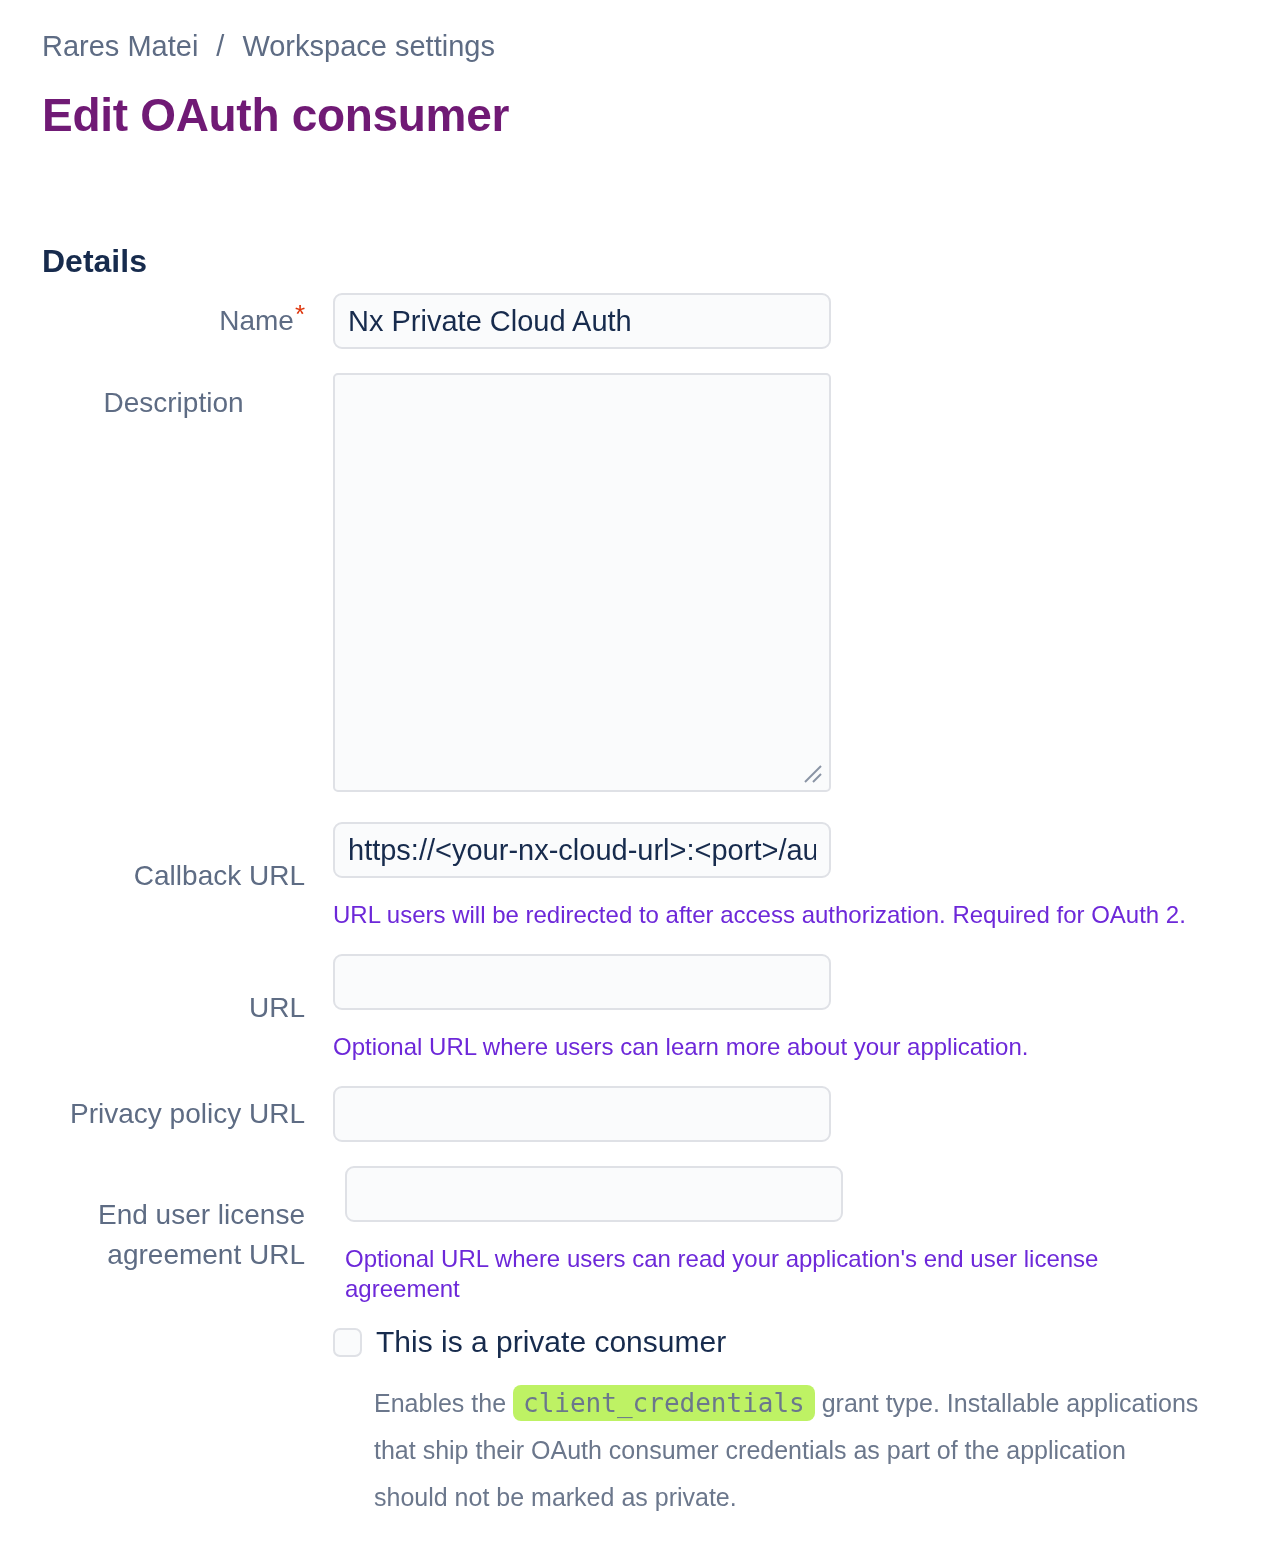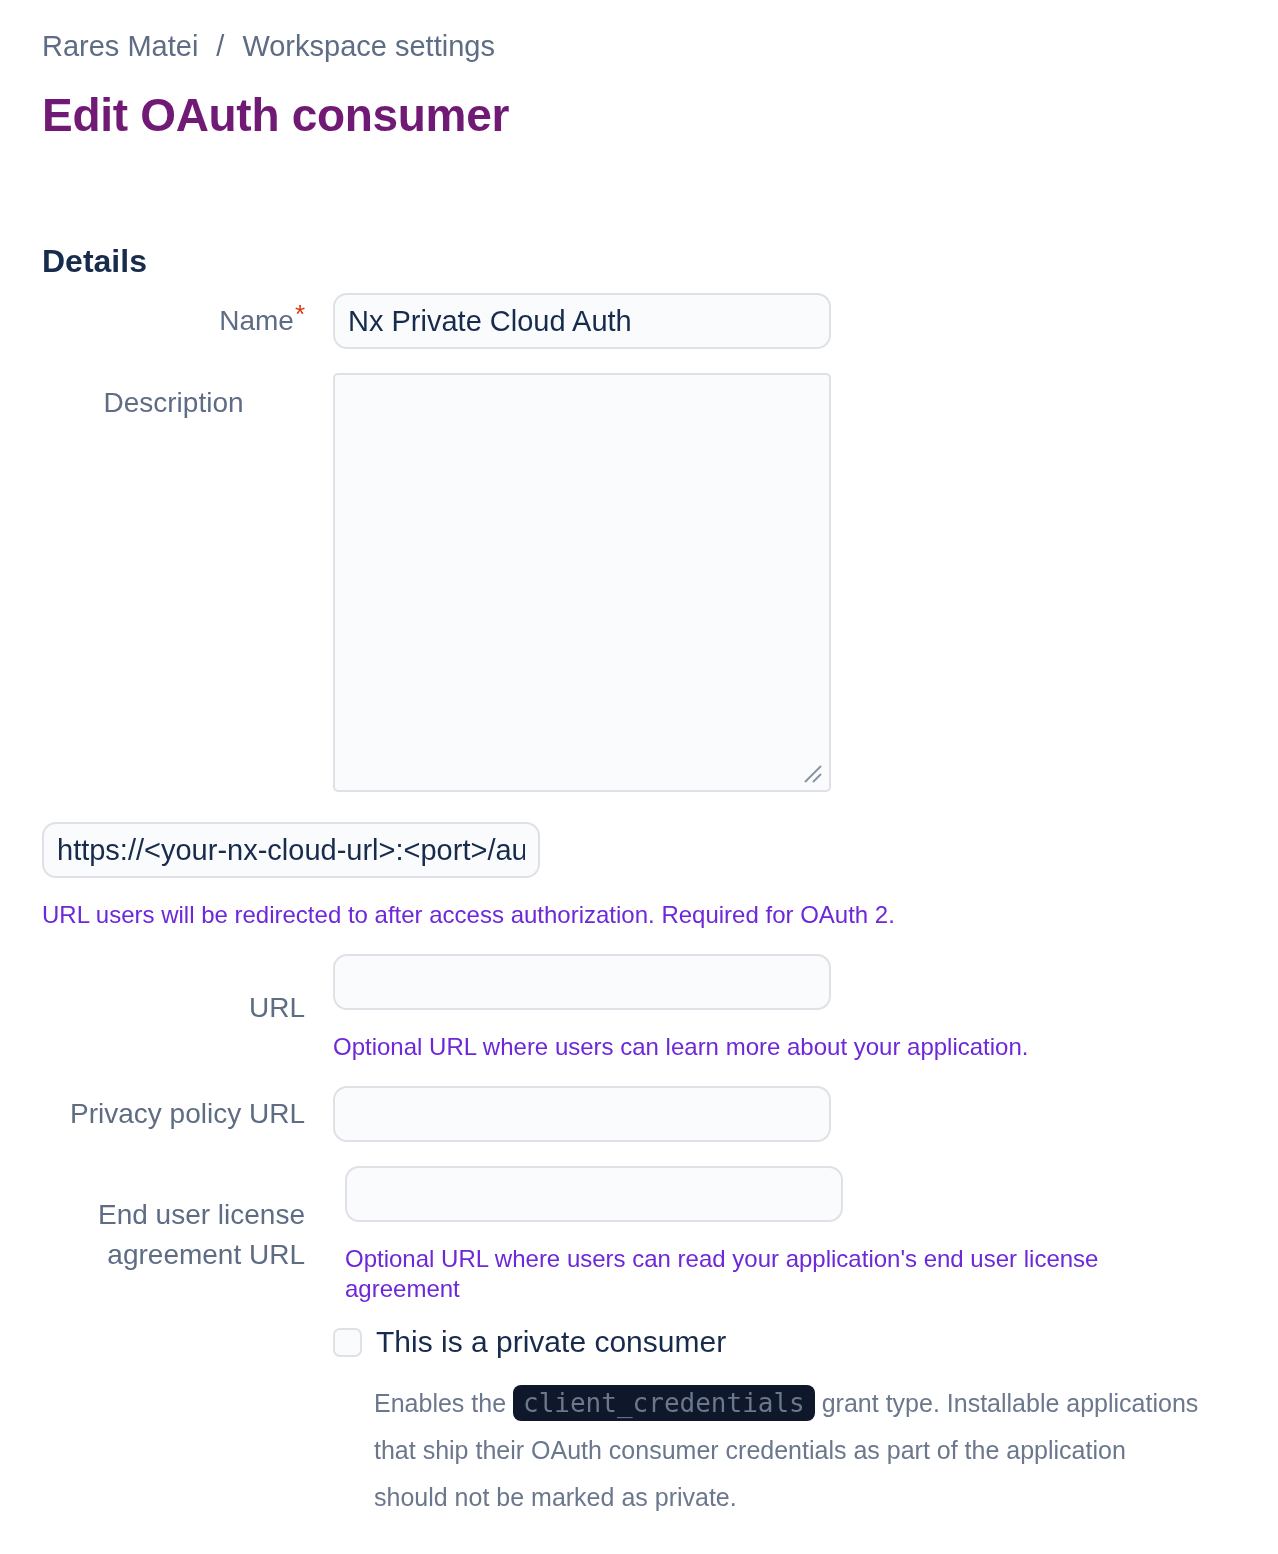--- a/index.html
+++ b/index.html
@@ -75,21 +75,21 @@
     position: relative;
     top: -7px;
     margin-left: 1px;
   }
   .field-col { flex: 1 1 auto; min-width: 0; }
   .text-input {
     width: 498px;
     height: 56px;
     background: #FAFBFC;
     border: 2px solid #DFE1E6;
-    border-radius: 14px;
+    border-radius: 9px;
     font-family: "Liberation Sans", "DejaVu Sans", sans-serif;
     font-size: 29px;
     color: #172B4D;
     padding: 0 13px;
     outline: none;
     display: block;
     overflow: hidden;
     white-space: nowrap;
   }
   .textarea-wrap {
@@ -151,21 +151,21 @@
     margin: 20px 0 0 332px;
     width: 832px;
     font-size: 25px;
     line-height: 47px;
     color: #6B778C;
   }
   .code-chip {
     font-family: "DejaVu Sans Mono", "Liberation Mono", monospace;
     font-size: 26px;
     color: #6B778C;
-    background: #0f172a;
+    background: #bef264;
     border-radius: 8px;
     padding: 3px 10px;
   }
 </style>
 </head>
 <body>
 
 <div class="page">
 
   <nav class="breadcrumb">
@@ -196,20 +196,21 @@
           <textarea class="text-area" style=""></textarea>
           <svg class="resize-handle" viewBox="0 0 22 22">
             <line x1="4" y1="20" x2="20" y2="4" stroke="#8993A4" stroke-width="2"></line>
             <line x1="12" y1="20" x2="20" y2="12" stroke="#8993A4" stroke-width="2"></line>
           </svg>
         </div>
       </div>
     </div>
 
     <div class="row" style="margin-top:30px;">
+      <div class="label-col">Callback URL</div>
       <div class="field-col">
         <input type="text" class="text-input" value="https://&lt;your-nx-cloud-url&gt;:&lt;port&gt;/aut" style="">
         <div class="help-text">URL users will be redirected to after access authorization. Required for OAuth 2.</div>
       </div>
     </div>
 
     <div class="row">
       <div class="label-col">URL</div>
       <div class="field-col">
         <input type="text" class="text-input" value="" style="">

